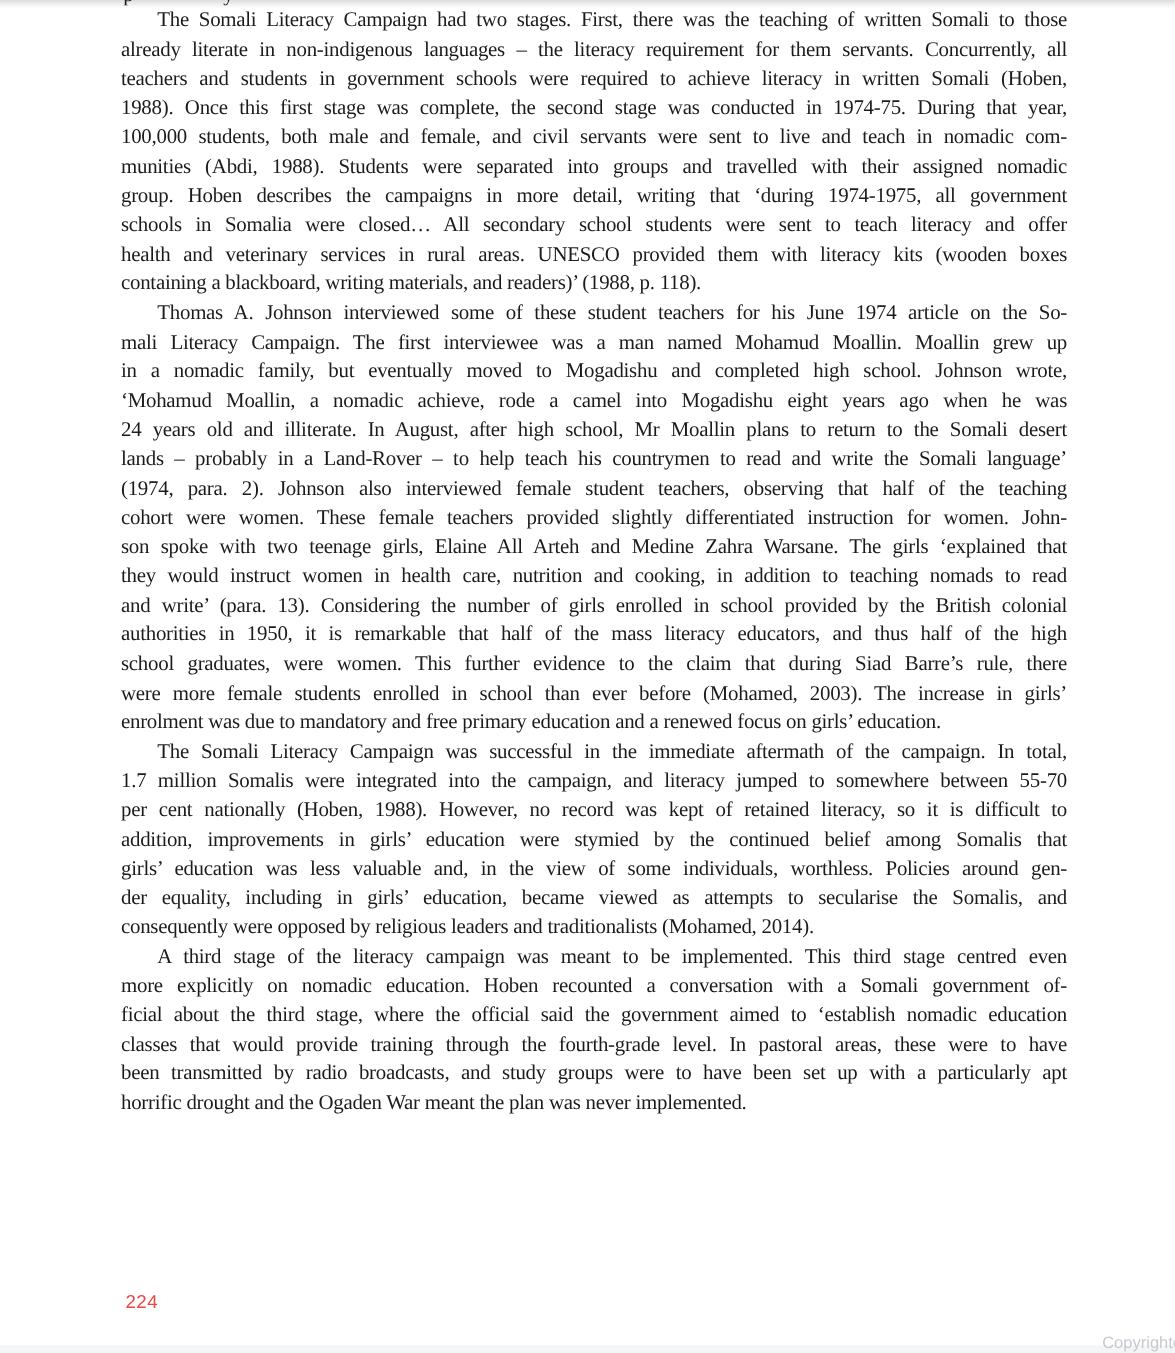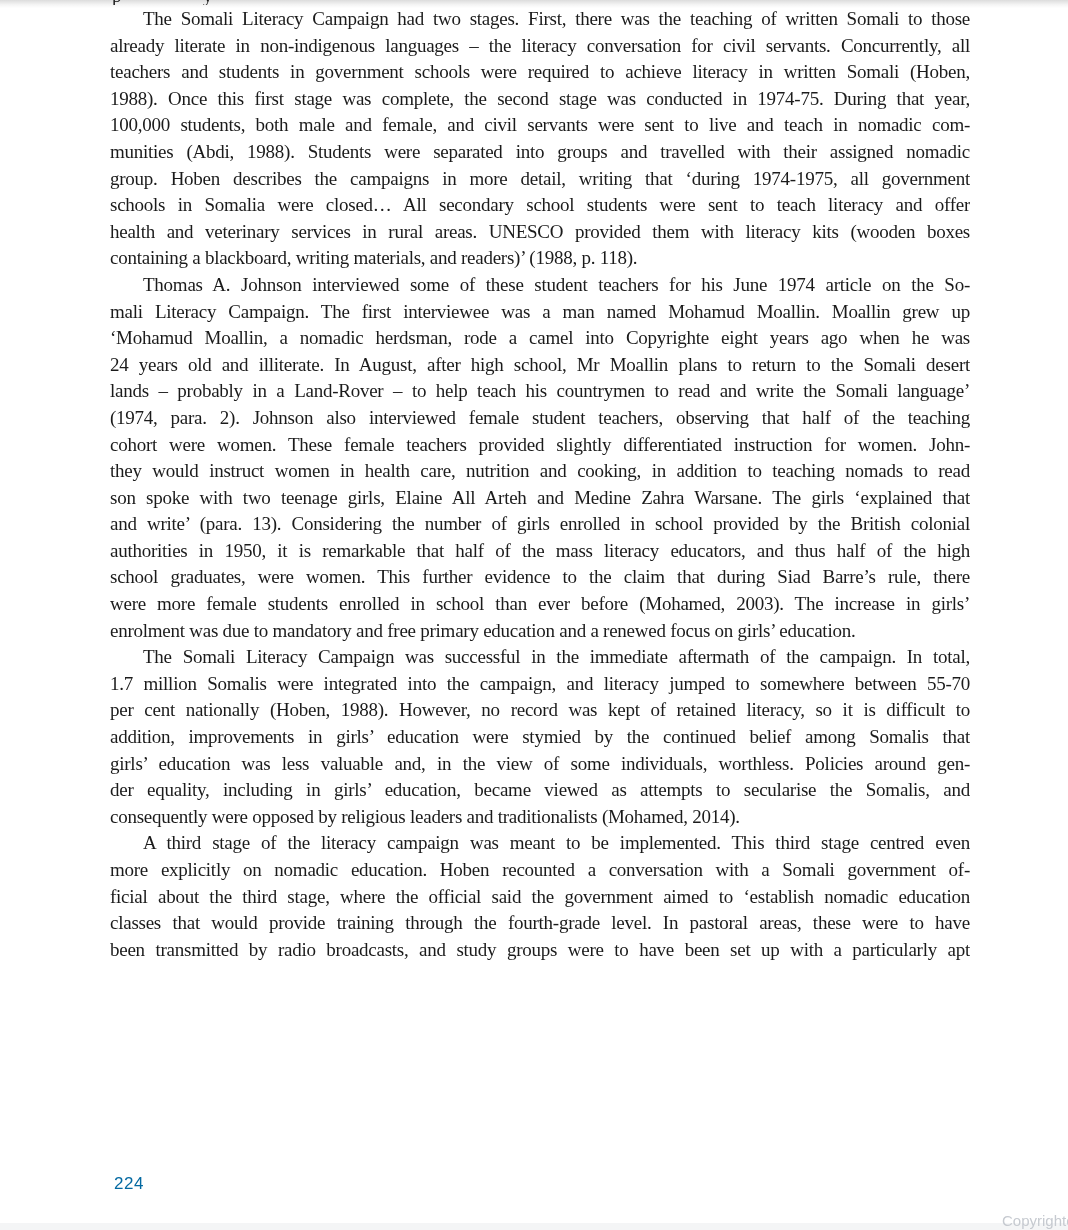--- a/index.html
+++ b/index.html
@@ -35,21 +35,21 @@
     line-height:26.6px;
     overflow:hidden;
     text-align:justify;
     text-align-last:justify;
   }
   .line.first{ text-indent:33px; }
   .line.last{ text-align-last:left; }
   .page-number{
     position:absolute;left:114px;top:1174px;
     font-family:"Liberation Sans","DejaVu Sans",sans-serif;
-    font-size:17px;color:#0369a1;letter-spacing:0.5px;
+    font-size:17px;color:#ef4444;letter-spacing:0.5px;
   }
   .bottom-band{
     position:absolute;left:0;bottom:0;width:1068px;height:7px;
     background:#f4f5f6;
   }
   .copyright{
     position:absolute;left:1002px;top:1212px;
     font-family:"Liberation Sans","DejaVu Sans",sans-serif;
     font-size:15px;color:#c6cad0;
     white-space:nowrap;
@@ -63,55 +63,57 @@
   <div class="top-shadow"></div>
 
   <div class="clipped-line">
     <span style="left:2px">p</span>
     <span style="left:72px">–</span>
     <span style="left:93px">y</span>
   </div>
 
   <div class="text-block">
       <div class="line first">The Somali Literacy Campaign had two stages. First, there was the teaching of written Somali to those</div>
-      <div class="line">already literate in non-indigenous languages – the literacy conversation for civil servants. Concurrently, all</div>
+      <div class="line">already literate in non-indigenous languages – the literacy requirement for them servants. Concurrently, all</div>
       <div class="line">teachers and students in government schools were required to achieve literacy in written Somali (Hoben,</div>
       <div class="line">1988). Once this first stage was complete, the second stage was conducted in 1974-75. During that year,</div>
       <div class="line">100,000 students, both male and female, and civil servants were sent to live and teach in nomadic com-</div>
       <div class="line">munities (Abdi, 1988). Students were separated into groups and travelled with their assigned nomadic</div>
       <div class="line">group. Hoben describes the campaigns in more detail, writing that ‘during 1974-1975, all government</div>
       <div class="line">schools in Somalia were closed… All secondary school students were sent to teach literacy and offer</div>
       <div class="line">health and veterinary services in rural areas. UNESCO provided them with literacy kits (wooden boxes</div>
       <div class="line last">containing a blackboard, writing materials, and readers)’ (1988, p. 118).</div>
       <div class="line first">Thomas A. Johnson interviewed some of these student teachers for his June 1974 article on the So-</div>
       <div class="line">mali Literacy Campaign. The first interviewee was a man named Mohamud Moallin. Moallin grew up</div>
-      <div class="line">‘Mohamud Moallin, a nomadic herdsman, rode a camel into Copyrighte eight years ago when he was</div>
+      <div class="line">in a nomadic family, but eventually moved to Mogadishu and completed high school. Johnson wrote,</div>
+      <div class="line">‘Mohamud Moallin, a nomadic achieve, rode a camel into Mogadishu eight years ago when he was</div>
       <div class="line">24 years old and illiterate. In August, after high school, Mr Moallin plans to return to the Somali desert</div>
       <div class="line">lands – probably in a Land-Rover – to help teach his countrymen to read and write the Somali language’</div>
       <div class="line">(1974, para. 2). Johnson also interviewed female student teachers, observing that half of the teaching</div>
       <div class="line">cohort were women. These female teachers provided slightly differentiated instruction for women. John-</div>
+      <div class="line">son spoke with two teenage girls, Elaine All Arteh and Medine Zahra Warsane. The girls ‘explained that</div>
       <div class="line">they would instruct women in health care, nutrition and cooking, in addition to teaching nomads to read</div>
-      <div class="line">son spoke with two teenage girls, Elaine All Arteh and Medine Zahra Warsane. The girls ‘explained that</div>
       <div class="line">and write’ (para. 13). Considering the number of girls enrolled in school provided by the British colonial</div>
       <div class="line">authorities in 1950, it is remarkable that half of the mass literacy educators, and thus half of the high</div>
       <div class="line">school graduates, were women. This further evidence to the claim that during Siad Barre’s rule, there</div>
       <div class="line">were more female students enrolled in school than ever before (Mohamed, 2003). The increase in girls’</div>
       <div class="line last">enrolment was due to mandatory and free primary education and a renewed focus on girls’ education.</div>
       <div class="line first">The Somali Literacy Campaign was successful in the immediate aftermath of the campaign. In total,</div>
       <div class="line">1.7 million Somalis were integrated into the campaign, and literacy jumped to somewhere between 55-70</div>
       <div class="line">per cent nationally (Hoben, 1988). However, no record was kept of retained literacy, so it is difficult to</div>
       <div class="line">addition, improvements in girls’ education were stymied by the continued belief among Somalis that</div>
       <div class="line">girls’ education was less valuable and, in the view of some individuals, worthless. Policies around gen-</div>
       <div class="line">der equality, including in girls’ education, became viewed as attempts to secularise the Somalis, and</div>
       <div class="line last">consequently were opposed by religious leaders and traditionalists (Mohamed, 2014).</div>
       <div class="line first">A third stage of the literacy campaign was meant to be implemented. This third stage centred even</div>
       <div class="line">more explicitly on nomadic education. Hoben recounted a conversation with a Somali government of-</div>
       <div class="line">ficial about the third stage, where the official said the government aimed to ‘establish nomadic education</div>
       <div class="line">classes that would provide training through the fourth-grade level. In pastoral areas, these were to have</div>
       <div class="line">been transmitted by radio broadcasts, and study groups were to have been set up with a particularly apt</div>
+      <div class="line last">horrific drought and the Ogaden War meant the plan was never implemented.</div>
     </div>
 
   <div class="page-number">224</div>
 
   <div class="bottom-band"></div>
 
   <div class="copyright">Copyrighte</div>
 
 </div>
 

